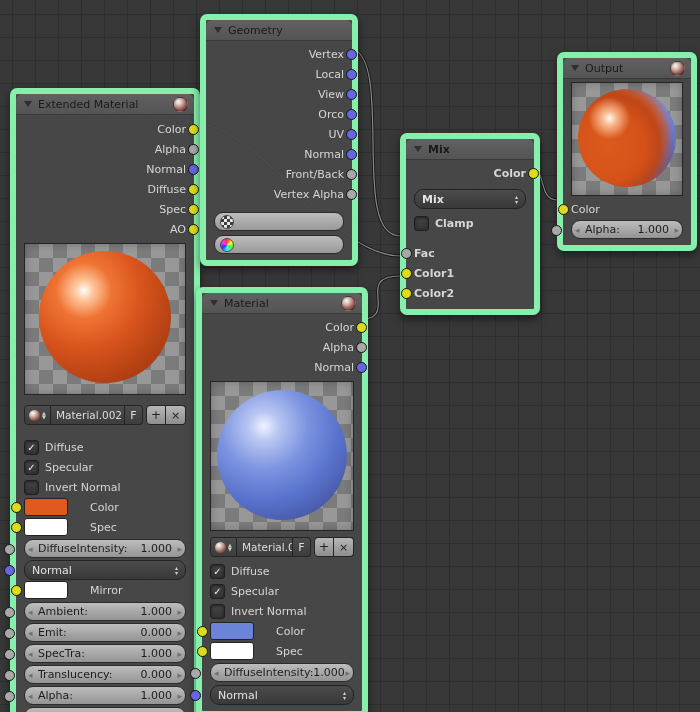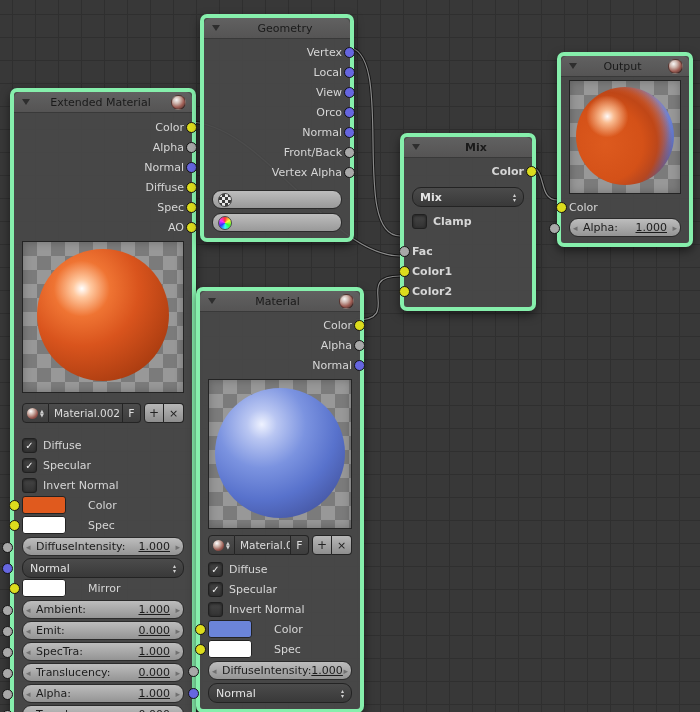--- a/index.html
+++ b/index.html
@@ -10,23 +10,23 @@
     background-image:
       linear-gradient(#2f2f2f 1px, transparent 1px),
       linear-gradient(90deg,#2f2f2f 1px, transparent 1px);
     background-size:23px 23px;
     background-position:-11px -9px;
   }
   #wires{position:absolute;left:0;top:0;z-index:1;}
   .node{
     position:absolute;z-index:2;
     background:rgba(72,72,72,.93);
-    border:4px solid #86efac;border-radius:7px;
+    border:6px solid #86efac;border-radius:7px;
     box-shadow:0 4px 10px rgba(0,0,0,.5);
-    font-size:11px;color:#d6d6d6;text-align:center;
+    font-size:11px;color:#d6d6d6;
   }
   .hdr{
     height:20px;display:flex;align-items:center;gap:6px;padding:0 6px 0 8px;
     background:linear-gradient(#616161,#555454);
     border-bottom:1px solid #393939;border-radius:6px 6px 0 0;color:#1a1a1a;
   }
   .hdr .ttl{flex:1;font-size:11px;white-space:nowrap;overflow:hidden;}
   .tri{width:0;height:0;border-left:4px solid transparent;border-right:4px solid transparent;border-top:6px solid #2e2e2e;}
   .matico{width:13px;height:13px;border-radius:50%;flex:0 0 auto;
     background:radial-gradient(circle at 35% 30%,#f7f7f7,#cdb4ac 30%,#9c5b52 60%,#4a3230 90%);
@@ -49,21 +49,21 @@
   .ball.blue{background:radial-gradient(circle at 36% 28%,#eef2ff 0%,#b9c6f2 12%,#7b93e0 35%,#5872cc 60%,#44549f 85%,#3a4785 100%);}
   .ball.mixed{background:
     radial-gradient(circle at 32% 30%,rgba(255,255,255,.97) 0%,rgba(255,205,165,.85) 7%,rgba(244,120,60,0) 22%),
     radial-gradient(circle at 30% 58%,#dd5a1e 0%,#d45118 42%,rgba(190,68,20,.92) 58%,rgba(190,68,20,0) 76%),
     radial-gradient(circle at 42% 42%,#dd5c1e 0%,rgba(221,92,30,.85) 45%,rgba(221,92,30,0) 66%),
     radial-gradient(circle at 66% 28%,#93a7e8 0%,#6a80d4 30%,#4f61b0 60%,#3c4a8d 100%);}
   .slider{height:17px;border-radius:9px;background:linear-gradient(#bdbdbd,#949494);
     border:1px solid #2b2b2b;display:flex;align-items:center;padding:0 13px;
     position:relative;color:#1c1c1c;margin-top:2px;}
   .slider .lab{white-space:nowrap;}
-  .slider .val{margin-left:auto;text-decoration:underline;}
+  .slider .val{margin-left:auto;}
   .slider::before{content:"\25C2";position:absolute;left:3px;top:50%;transform:translateY(-50%);font-size:9px;color:#707070;}
   .slider::after{content:"\25B8";position:absolute;right:3px;top:50%;transform:translateY(-50%);font-size:9px;color:#707070;}
   .dd{height:18px;border-radius:9px;background:linear-gradient(#4b4b4b,#393939);
     border:1px solid #232323;display:flex;align-items:center;padding:0 7px;color:#e3e3e3;position:relative;margin-top:2px;}
   .dd .arr{margin-left:auto;display:flex;flex-direction:column;font-size:6px;line-height:5px;color:#d0d0d0;}
   .cb{width:13px;height:13px;border-radius:3px;flex:0 0 auto;
     background:linear-gradient(#454545,#333);border:1px solid #202020;
     box-shadow:inset 0 1px 3px rgba(0,0,0,.55);
     display:flex;align-items:center;justify-content:center;color:#efefef;font-size:10px;}
   .cb::after{content:"";}
@@ -246,20 +246,24 @@
         </div>
       <div class="r out">
           <span class="lbl">View</span>
           <span class="sock so n"></span>
         </div>
       <div class="r out">
           <span class="lbl">Orco</span>
           <span class="sock so n"></span>
         </div>
       <div class="r out">
+          <span class="lbl">UV</span>
+          <span class="sock so n"></span>
+        </div>
+      <div class="r out">
           <span class="lbl">Normal</span>
           <span class="sock so n"></span>
         </div>
       <div class="r out">
           <span class="lbl">Front/Back</span>
           <span class="sock so v"></span>
         </div>
       <div class="r out">
           <span class="lbl">Vertex Alpha</span>
           <span class="sock so v"></span>

